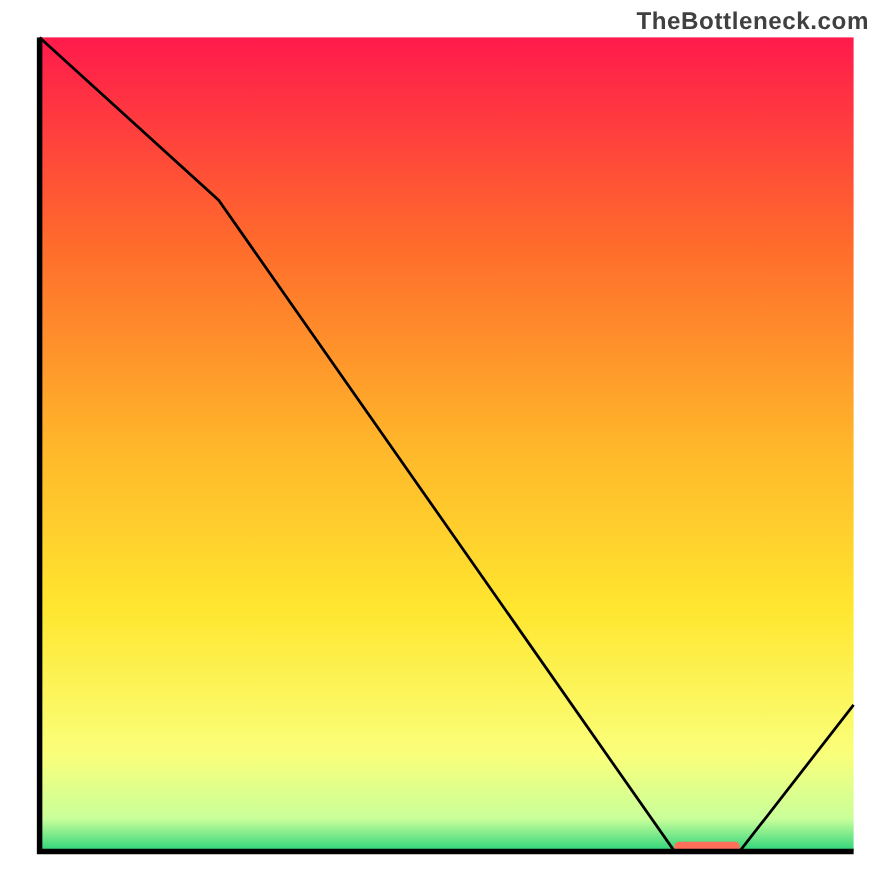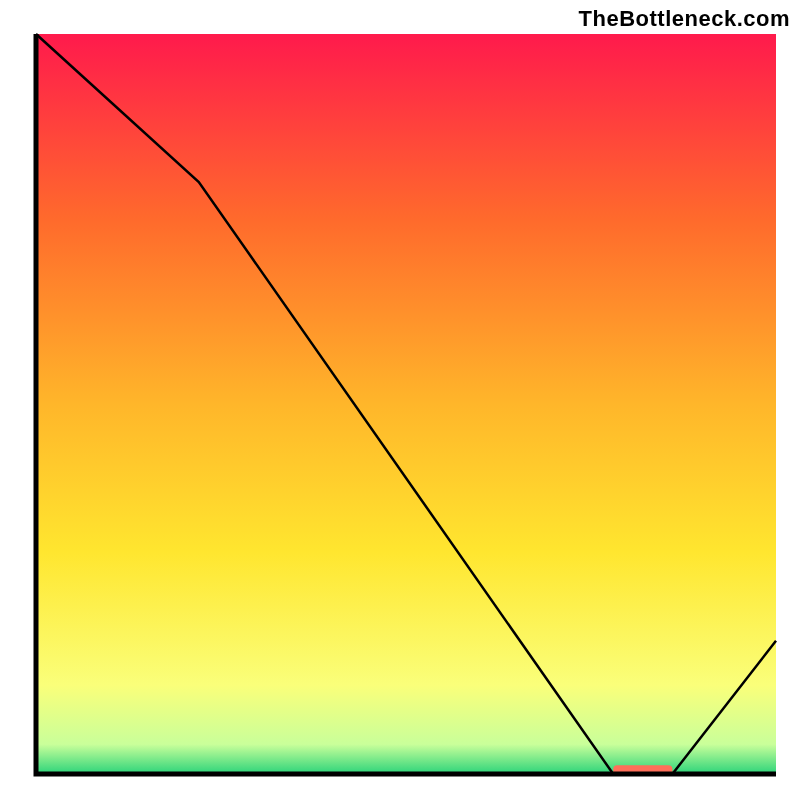--- a/index.html
+++ b/index.html
@@ -14,21 +14,21 @@
     position: relative;
     width: 800px;
     height: 800px;
   }
   .attribution {
     position: absolute;
     top: 6px;
     right: 10px;
     font-size: 22px;
     font-weight: bold;
-    color: #000000;
+    color: #404040;
     letter-spacing: 0.5px;
   }
   svg {
     display: block;
   }
 </style>
 </head>
 <body>
 
 <div class="container">

